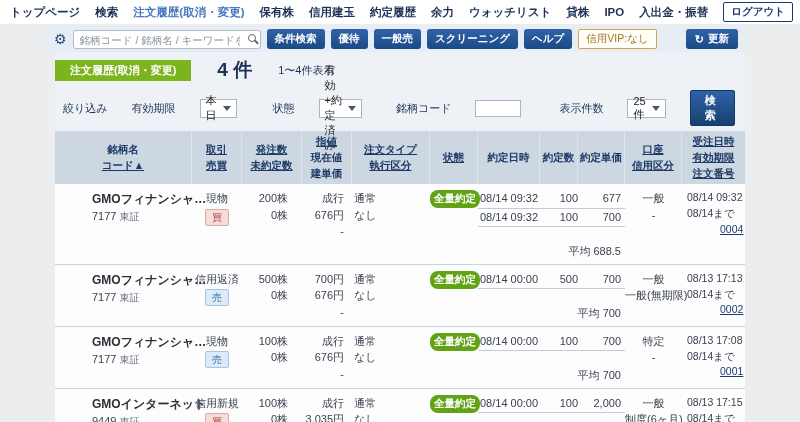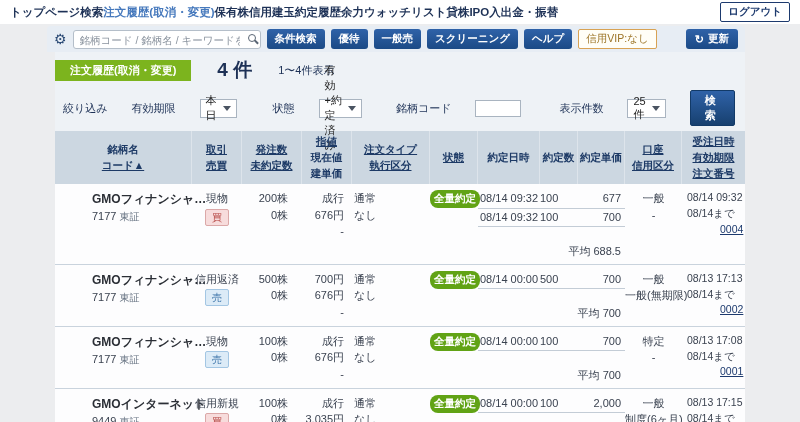--- a/index.html
+++ b/index.html
@@ -6,21 +6,21 @@
   html,body { width:800px; height:422px; }
   body {
     font-family:"Liberation Sans","DejaVu Sans",sans-serif;
     background:#ecedef;
     color:#1d3156;
     overflow:hidden;
   }
   
   .topnav {
     height:24px; background:#fff; display:flex; align-items:center;
-    padding:0 10px; font-size:11.5px; font-weight:bold; color:#1d3156;
+    padding:0 10px; gap:15px; font-size:11.5px; font-weight:bold; color:#1d3156;
     white-space:nowrap;
   }
   .topnav .nav-item { cursor:pointer; }
   .topnav .nav-item.active { color:#4679bd; }
   .logout-btn {
     margin-left:auto; border:1px solid #1d3a6e; border-radius:2px;
     background:#fff; color:#1d3a6e; font-size:10.5px; font-weight:bold;
     padding:2px 7px; cursor:pointer;
   }
   
@@ -126,21 +126,21 @@
   .status-badge {
     display:inline-block; background:#61a315; color:#fff; font-size:10.5px;
     font-weight:bold; padding:1px 4px; border-radius:8px; white-space:nowrap;
   }
   .fills { grid-column:7 / span 3; display:flex; flex-direction:column; }
   .fill {
     display:grid; grid-template-columns:62px 38px 47px;
     border-bottom:1px solid #c3ccd6; padding:0 0 1px;
   }
   .fill .fd { padding-left:2px; white-space:nowrap; }
-  .fill .fq { }
+  .fill .fq { text-align:right; }
   .fill .fp { text-align:right; padding-right:4px; }
   .avg { text-align:right; padding-right:4px; padding-top:1px;margin-top:15px; }
   .c-acct { text-align:center; white-space:nowrap; }
   .c-recv { padding-left:5px; font-size:10.5px; white-space:nowrap; }
   .order-link { color:#1d3a6e; text-decoration:underline; cursor:pointer;margin-left:33px; }
   
   .notes { padding:10px 0 0 5px; font-size:10.5px; color:#24395c; line-height:1.32; }
 </style>
 </head>
 <body>

